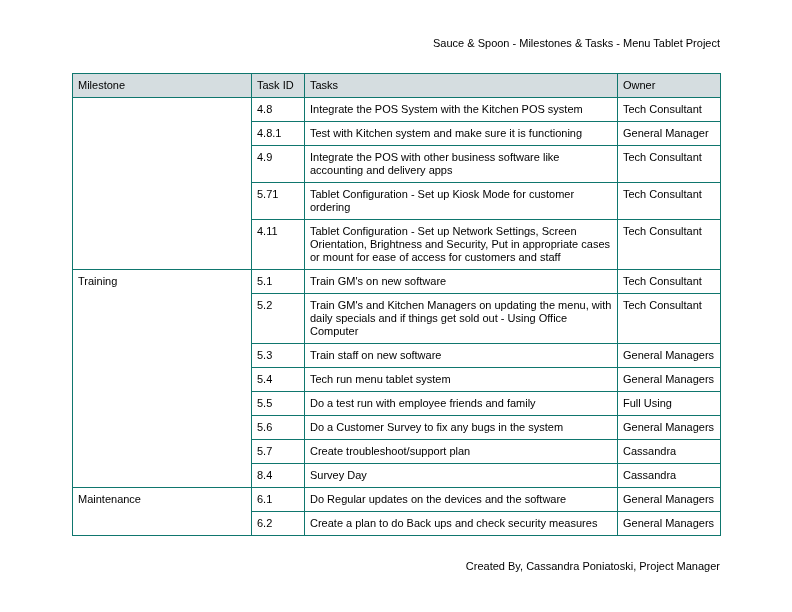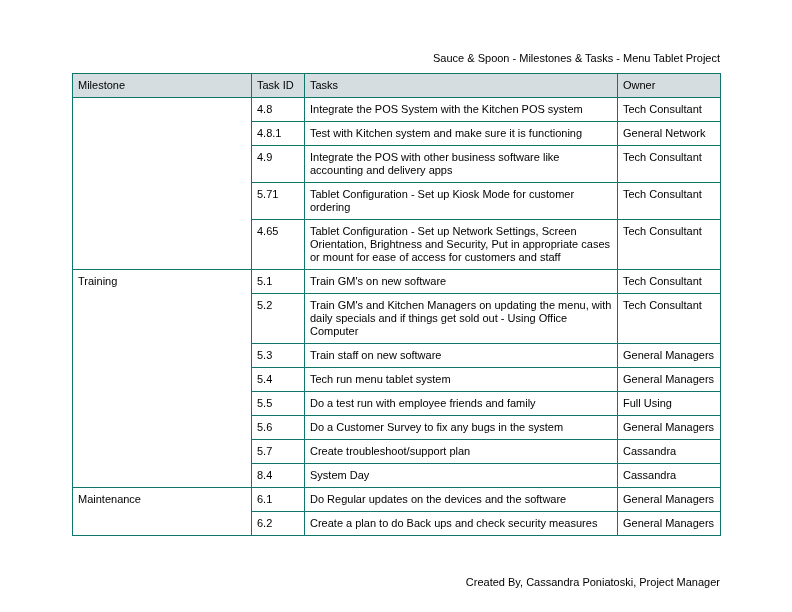--- a/index.html
+++ b/index.html
@@ -16,25 +16,24 @@
     color: #000000;
     overflow: hidden;
   }
   .doc-title {
     position: absolute;
     top: 37px;
     right: 72px;
     font-size: 11px;
     line-height: 13px;
     white-space: nowrap;
-    margin-top: 15px;
   }
   .doc-footer {
     position: absolute;
-    top: 576px;
+    top: 560px;
     right: 72px;
     font-size: 11px;
     line-height: 13px;
     white-space: nowrap;
   }
   table.milestones {
     position: absolute;
     top: 73px;
     left: 72px;
     width: 648px;
@@ -86,34 +85,34 @@
     <tbody>
       <tr>
         <td rowspan="5"></td>
         <td>4.8</td>
         <td>Integrate the POS System with the Kitchen POS system</td>
         <td>Tech Consultant</td>
       </tr>
       <tr>
         <td>4.8.1</td>
         <td>Test with Kitchen system and make sure it is functioning</td>
-        <td>General Network</td>
+        <td>General Manager</td>
       </tr>
       <tr>
         <td>4.9</td>
         <td>Integrate the POS with other business software like accounting and delivery apps</td>
         <td>Tech Consultant</td>
       </tr>
       <tr>
         <td>5.71</td>
         <td>Tablet Configuration - Set up Kiosk Mode for customer ordering</td>
         <td>Tech Consultant</td>
       </tr>
       <tr>
-        <td>4.65</td>
+        <td>4.11</td>
         <td>Tablet Configuration - Set up Network Settings, Screen Orientation, Brightness and Security, Put in appropriate cases or mount for ease of access for customers and staff</td>
         <td>Tech Consultant</td>
       </tr>
       <tr>
         <td rowspan="8">Training</td>
         <td>5.1</td>
         <td>Train GM's on new software</td>
         <td>Tech Consultant</td>
       </tr>
       <tr>
@@ -141,21 +140,21 @@
         <td>Do a Customer Survey to fix any bugs in the system</td>
         <td>General Managers</td>
       </tr>
       <tr>
         <td>5.7</td>
         <td>Create troubleshoot/support plan</td>
         <td>Cassandra</td>
       </tr>
       <tr>
         <td>8.4</td>
-        <td>System Day</td>
+        <td>Survey Day</td>
         <td>Cassandra</td>
       </tr>
       <tr>
         <td rowspan="2">Maintenance</td>
         <td>6.1</td>
         <td>Do Regular updates on the devices and the software</td>
         <td>General Managers</td>
       </tr>
       <tr>
         <td>6.2</td>

